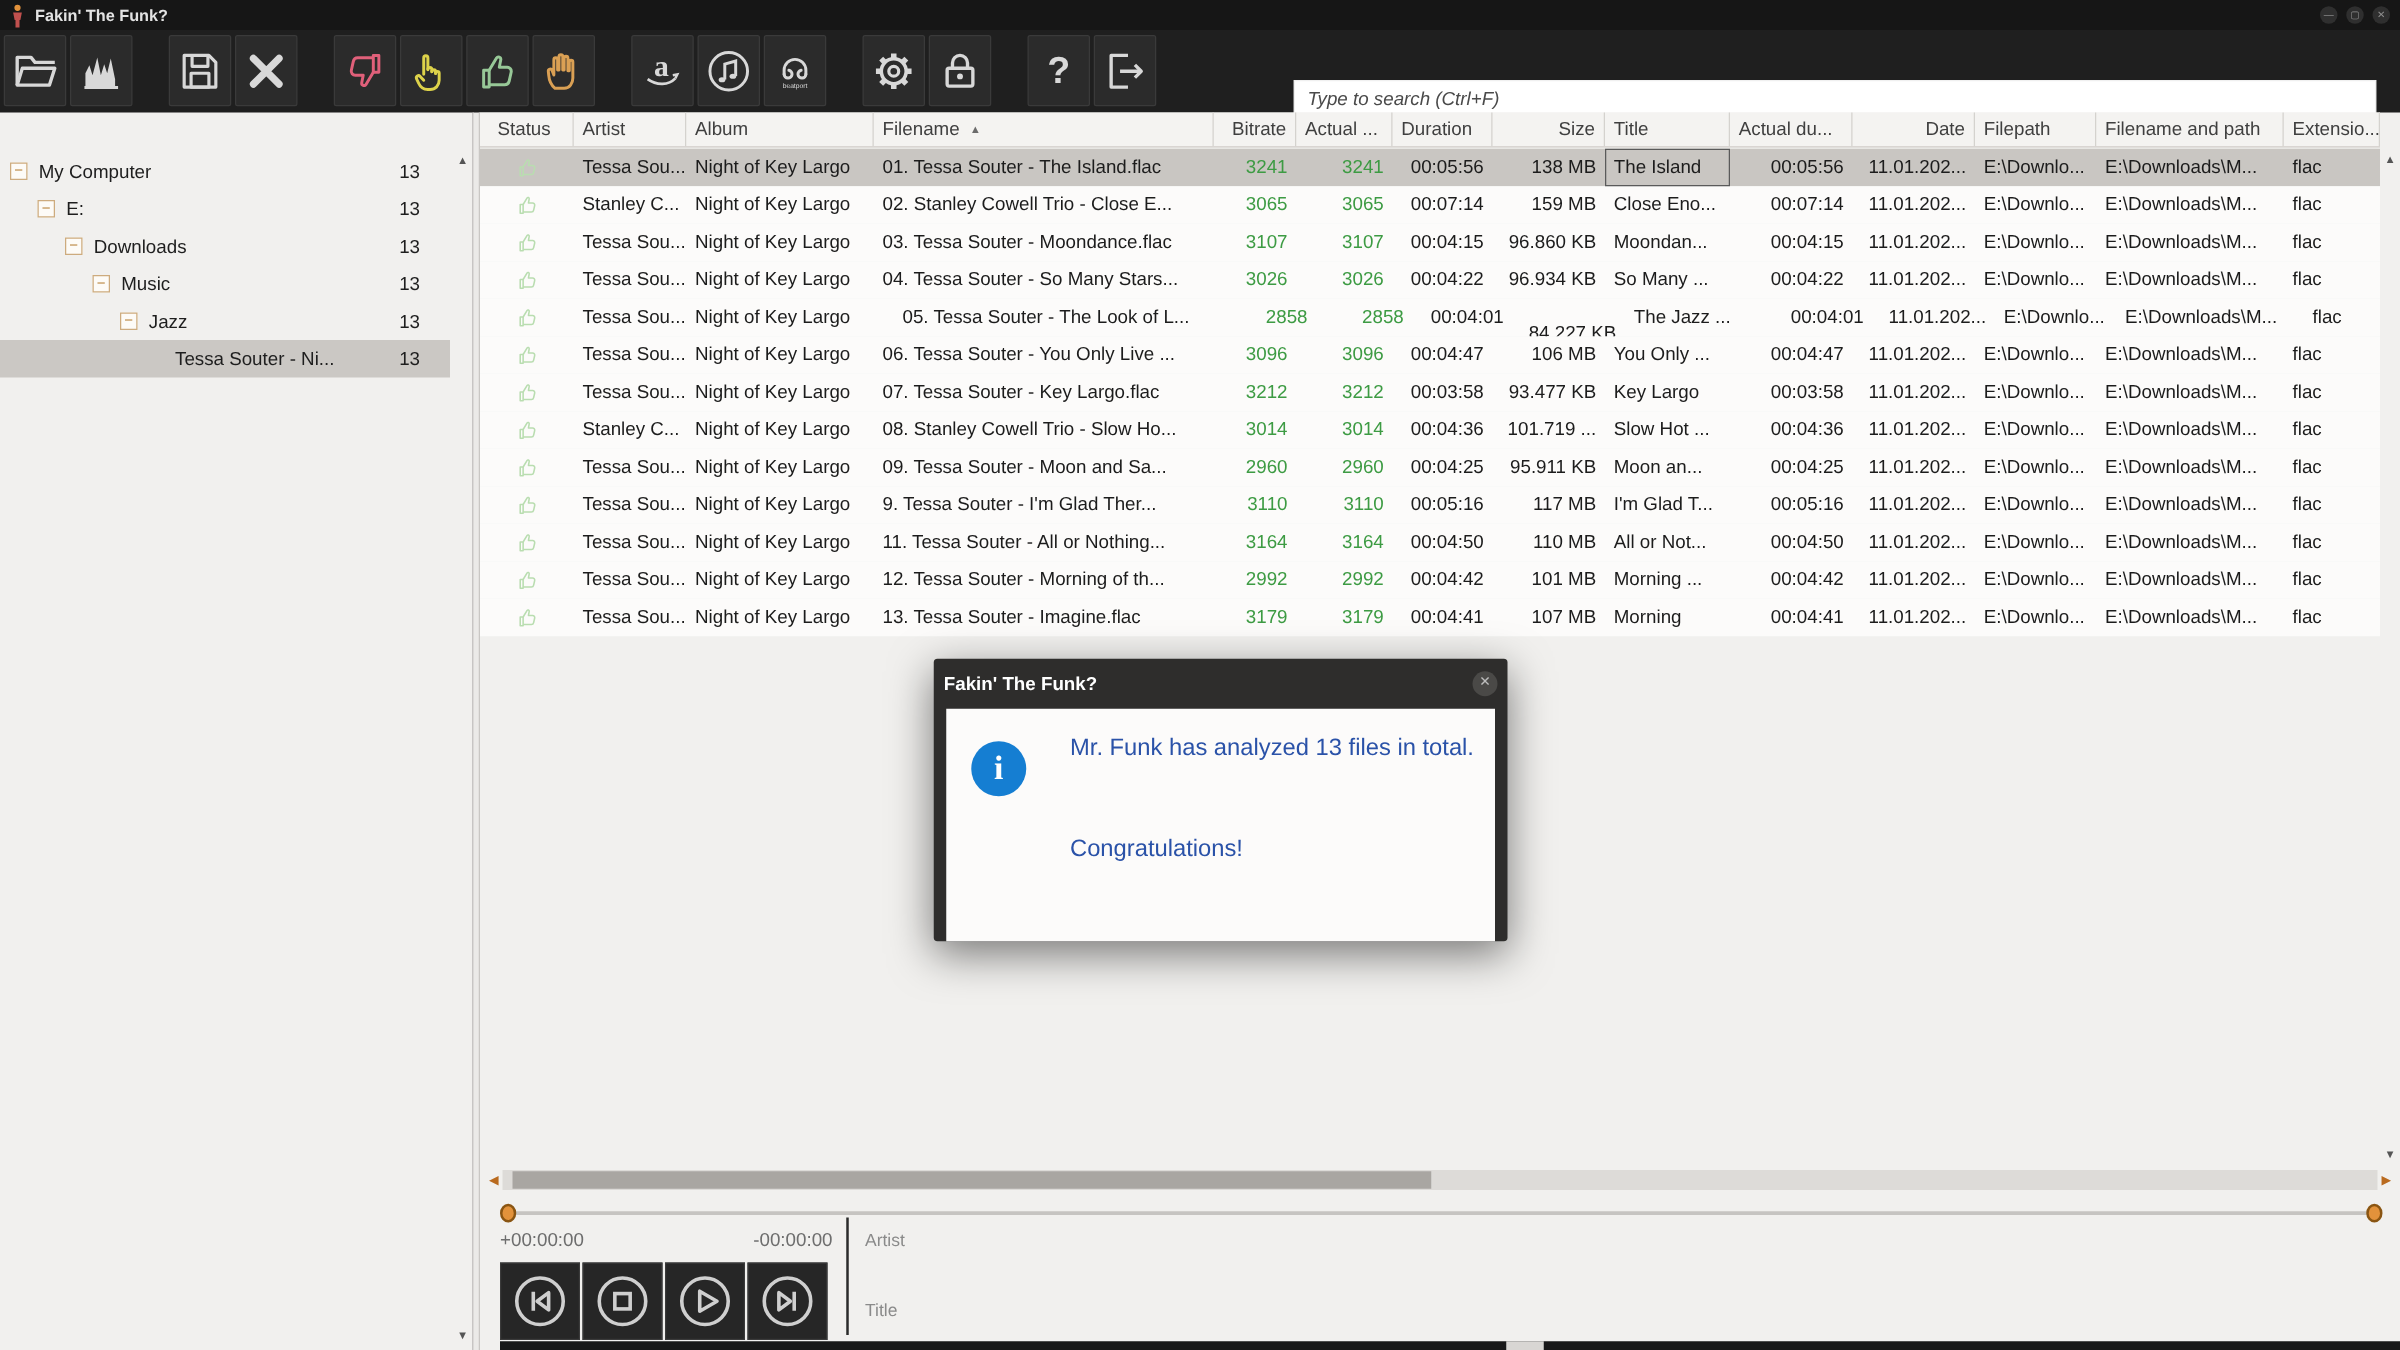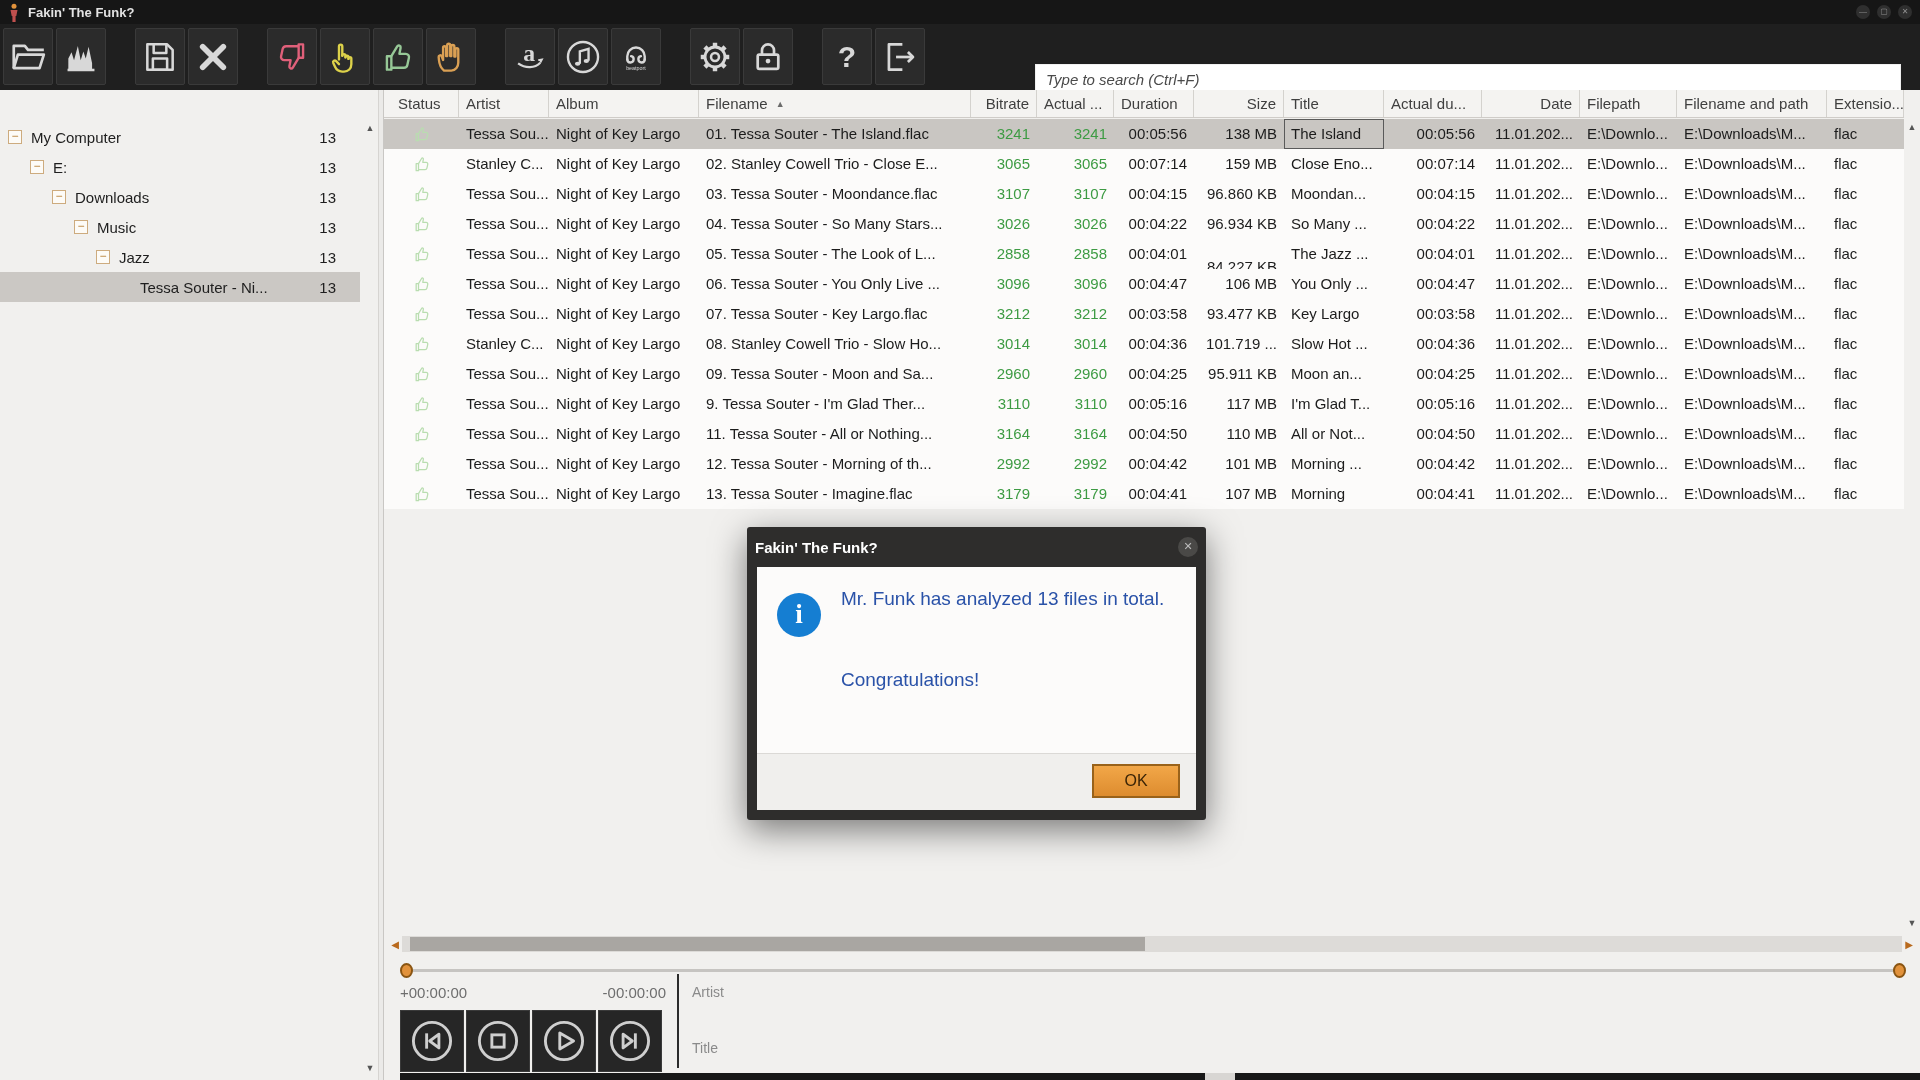--- a/index.html
+++ b/index.html
@@ -90,21 +90,21 @@
     border-radius:3px; box-shadow:0 10px 34px rgba(0,0,0,.5); }
   .dlg-titlebar { height:40px; display:flex; align-items:center; padding:0 8px; }
   .dlg-title { color:#fff; font-size:15px; font-weight:bold; }
   .dlg-close { margin-left:auto; width:20px; height:20px; border-radius:50%; background:#4a4947;
     color:#bdbdbd; font-size:11px; line-height:19px; text-align:center; cursor:pointer; }
   .dlg-body { position:relative; margin:0 10px; background:#FCFBFA; height:186px; }
   .dlg-icon { position:absolute; left:20px; top:26px; width:44px; height:44px; border-radius:50%;
     background:#157ED2; color:#fff; font-size:27px; font-weight:bold; text-align:center; line-height:42px;
     font-family:"Liberation Serif", serif; }
   .dlg-msg { margin-left:84px; padding-top:18px; color:#2A52A8; font-size:19px; }
-  .msg-line { min-height:27px; line-height:27px; white-space:pre-wrap; }
+  .msg-line { min-height:27px; line-height:27px; white-space:pre-wrap;margin-left:15px; }
   .dlg-footer { position:relative; margin:0 10px 10px; background:#F0EFED; border-top:1px solid #DBD9D6; height:57px; }
   .ok-btn { position:absolute; right:16px; top:10px; width:88px; height:34px;
     background:linear-gradient(#F2A748,#DD8C2F); border:2px solid #99621A; color:#3A2406;
     font-size:16px; text-align:center; line-height:29px; cursor:pointer; }
 </style>
 </head>
 <body>
 
 <div class="titlebar">
   <span class="app-icon">
@@ -447,21 +447,21 @@
         <div class="gr-cell" style="width: 75px;">
           <div class="status-ic"><svg viewBox="0 0 24 24">
               <g fill="none" stroke="currentColor" stroke-width="1.5" stroke-linejoin="round">
                 <path d="M5 11.5h2.8V20H5z"></path>
                 <path d="M7.8 18.8h7.9c1.1 0 2-.8 2.2-1.8l1-4.5c.3-1.3-.7-2.5-2-2.5h-4l.75-3.8c.25-1.3-1.45-2-2.15-.85L7.8 11.5"></path>
               </g>
             </svg></div>
         </div>
         <div class="gr-cell" style="width: 90px;">Tessa Sou...</div>
         <div class="gr-cell" style="width: 150px;">Night of Key Largo</div>
-        <div class="gr-cell" style="width: 272px;">05. Tessa Souter - The Look of L...</div>
+        <div class="gr-cell" style="width: 272px; margin-left: 16px;">05. Tessa Souter - The Look of L...</div>
         <div class="gr-cell right green" style="width: 66px;">2858</div>
         <div class="gr-cell right green" style="width: 77px;">2858</div>
         <div class="gr-cell right" style="width: 80px;">00:04:01</div>
         <div class="gr-cell right" style="width: 90px; margin-top: 13px;">84.227 KB</div>
         <div class="gr-cell" style="width: 100px;">The Jazz ...</div>
         <div class="gr-cell right" style="width: 98px;">00:04:01</div>
         <div class="gr-cell right" style="width: 98px;">11.01.202...</div>
         <div class="gr-cell" style="width: 97px;">E:\Downlo...</div>
         <div class="gr-cell" style="width: 150px;">E:\Downloads\M...</div>
         <div class="gr-cell" style="width: 60px; flex: 1 1 0%;">flac</div>
@@ -737,16 +737,13 @@
   </div>
   <div class="dlg-body">
     <div class="dlg-icon">i</div>
     <div class="dlg-msg">
         <div class="msg-line">Mr. Funk has analyzed 13 files in total.</div>
         <div class="msg-line"></div>
         <div class="msg-line"></div>
         <div class="msg-line">Congratulations!</div>
       </div>
   </div>
-  <div class="dlg-footer">
-    <div class="ok-btn">OK</div>
-  </div>
 </div>
 
 </body></html>

